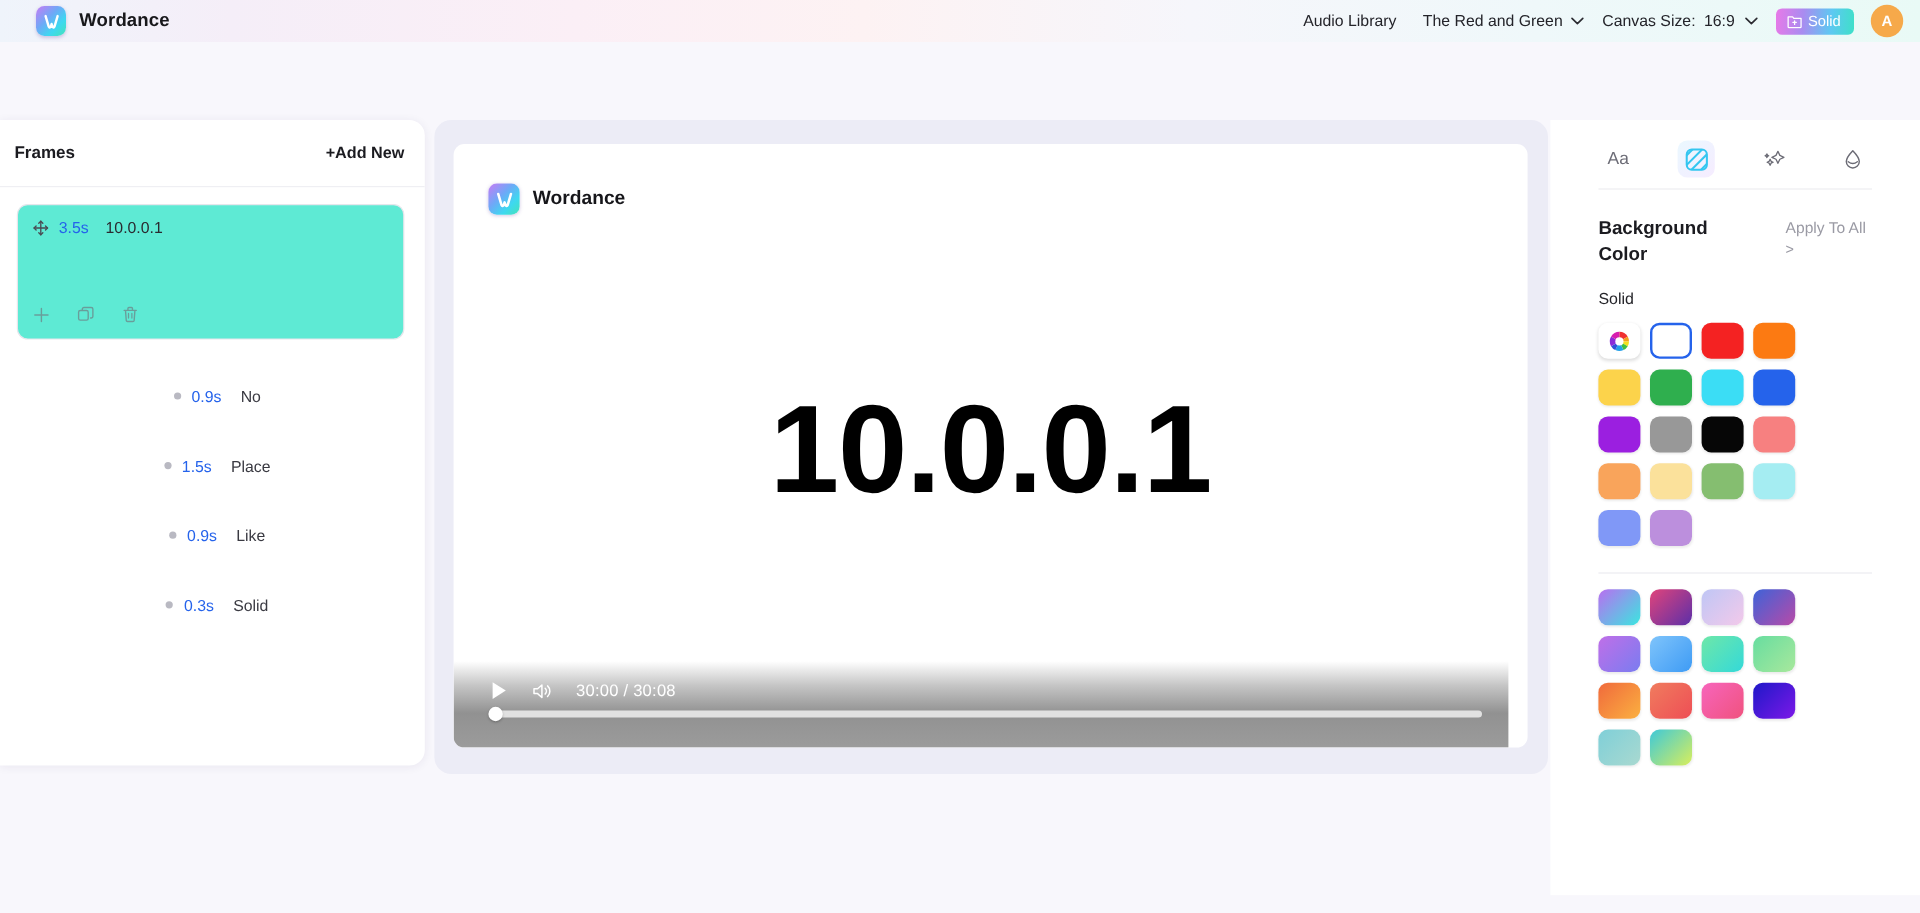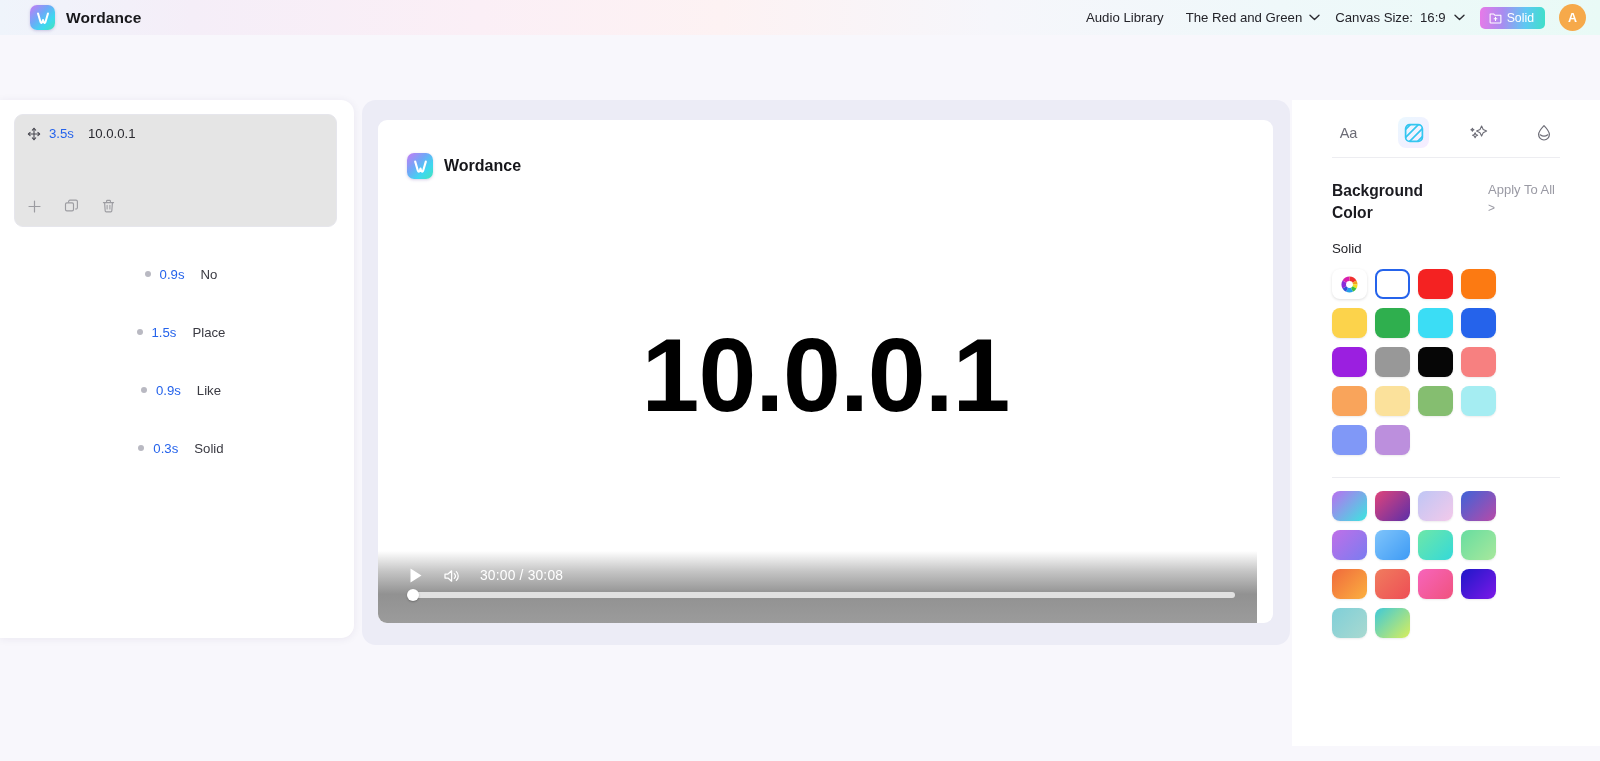--- a/index.html
+++ b/index.html
@@ -73,21 +73,21 @@
   }
   .frames-title { font-size: 14.2px; font-weight: 700; color: #1B1B20; }
   .add-new { margin-left: auto; font-size: 13.5px; font-weight: 700; color: #1B1B20; cursor: pointer; }
 
   .frames-body { padding: 14px 17px 0 14px; }
 
   .frame-card {
     border: 1px solid #E6E6EC; border-radius: 9px;
     height: 113px; padding: 11px 12px 0 12px;
     position: relative;
-    background: #e5e5e5;
+    background: #5eead4;
   }
   .frame-row { display: flex; align-items: center; gap: 8px; }
   .move-icon { width: 14px; height: 14px; flex:none; }
   .move-icon svg { display:block; }
   .frame-dur { font-size: 13.2px; color: #2563EB; font-weight: 400; }
   .frame-text { font-size: 13.2px; color: #2A2A30; margin-left: 6px; }
   .frame-tools {
     position: absolute; left: 11px; bottom: 11px;
     display: flex; gap: 20px; align-items: center;
   }
@@ -248,20 +248,24 @@
             <path d="M7 6.8v3.3M5.5 8.3h3" stroke="#fff" stroke-width="1.15" stroke-linecap="round"></path>
           </svg>
       </span>
       <span>Solid</span>
     </button>
     <div class="avatar">A</div>
   </div>
 </div>
 
 <div class="frames-panel">
+  <div class="frames-head">
+    <span class="frames-title">Frames</span>
+    <span class="add-new">+Add New</span>
+  </div>
 
   <div class="frames-body">
 
     <div class="frame-card">
       <div class="frame-row">
         <span class="move-icon">
           <svg width="14" height="14" viewBox="0 0 14 14">
               <g stroke="#4A4A52" stroke-width="1.1" stroke-linecap="round" stroke-linejoin="round" fill="none">
                 <path d="M7 1.4v11.2M1.4 7h11.2"></path>
                 <path d="M5.3 3.1 7 1.4l1.7 1.7M5.3 10.9 7 12.6l1.7-1.7M3.1 5.3 1.4 7l1.7 1.7M10.9 5.3 12.6 7l-1.7 1.7"></path>

